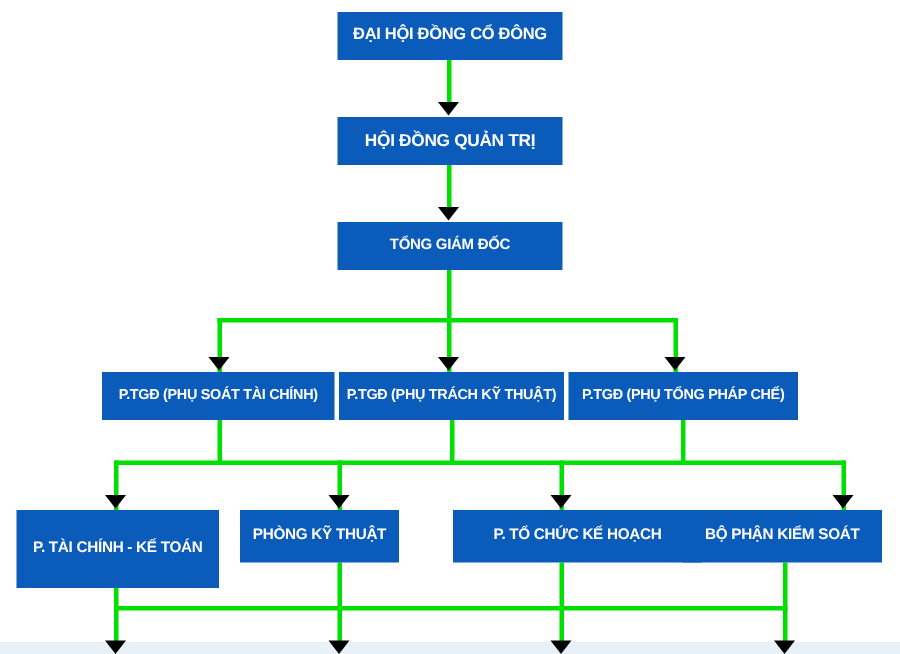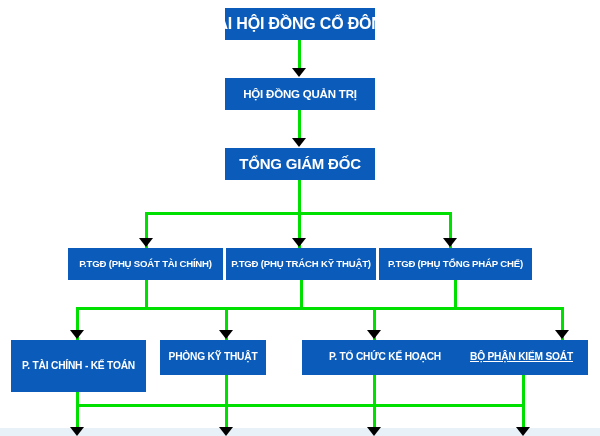--- a/index.html
+++ b/index.html
@@ -34,23 +34,23 @@
     display: flex;
     align-items: center;
     justify-content: center;
     text-align: center;
     letter-spacing: -0.2px;
     line-height: 1.05;
     box-sizing: border-box;
     white-space: nowrap;
     z-index: 3;
   }
-  .node.lvl1 { font-size: 16px; }
+  .node.lvl1 { font-size: 11px; }
   .node.lvl2 { font-size: 11.5px; justify-content: center; }
-  .node.lvl3 { font-size: 15px; }
+  .node.lvl3 { font-size: 10px; }
   .node.lvl4 { font-size: 9.6px; }
   .node.lvl5 { font-size: 10.2px; }
 
   
   .vline {
     position: absolute;
     background: #00e000;
     width: 3px;
     z-index: 1;
   }
@@ -132,21 +132,21 @@
 
   <div class="node lvl5" style="left:11px; top:340px; width:135px; height:52px;">
     <span>P. TÀI CHÍNH - KẾ TOÁN</span>
   </div>
   <div class="node lvl5" style="left:160px; top:340px; width:106px; height:35px;">
     <span>PHÒNG KỸ THUẬT</span>
   </div>
   <div class="node lvl5" style="left:302px; top:340px; width:166px; height:35px;">
     <span>P. TỔ CHỨC KẾ HOẠCH</span>
   </div>
-  <div class="node lvl5" style="left:455px; top:340px; width:133px; height:35px;text-decoration:underline;">
+  <div class="node lvl5" style="left:455px; top:340px; width:133px; height:35px;">
     <span>BỘ PHẬN KIỂM SOÁT</span>
   </div>
 
   <div class="vline" style="left:76px; top:375px; height:58px;"></div>
   <div class="vline" style="left:225px; top:375px; height:58px;"></div>
   <div class="vline" style="left:373px; top:375px; height:58px;"></div>
   <div class="vline" style="left:522px; top:375px; height:58px;"></div>
 
   <div class="hline" style="left:76px; top:404px; width:449px;"></div>
 

